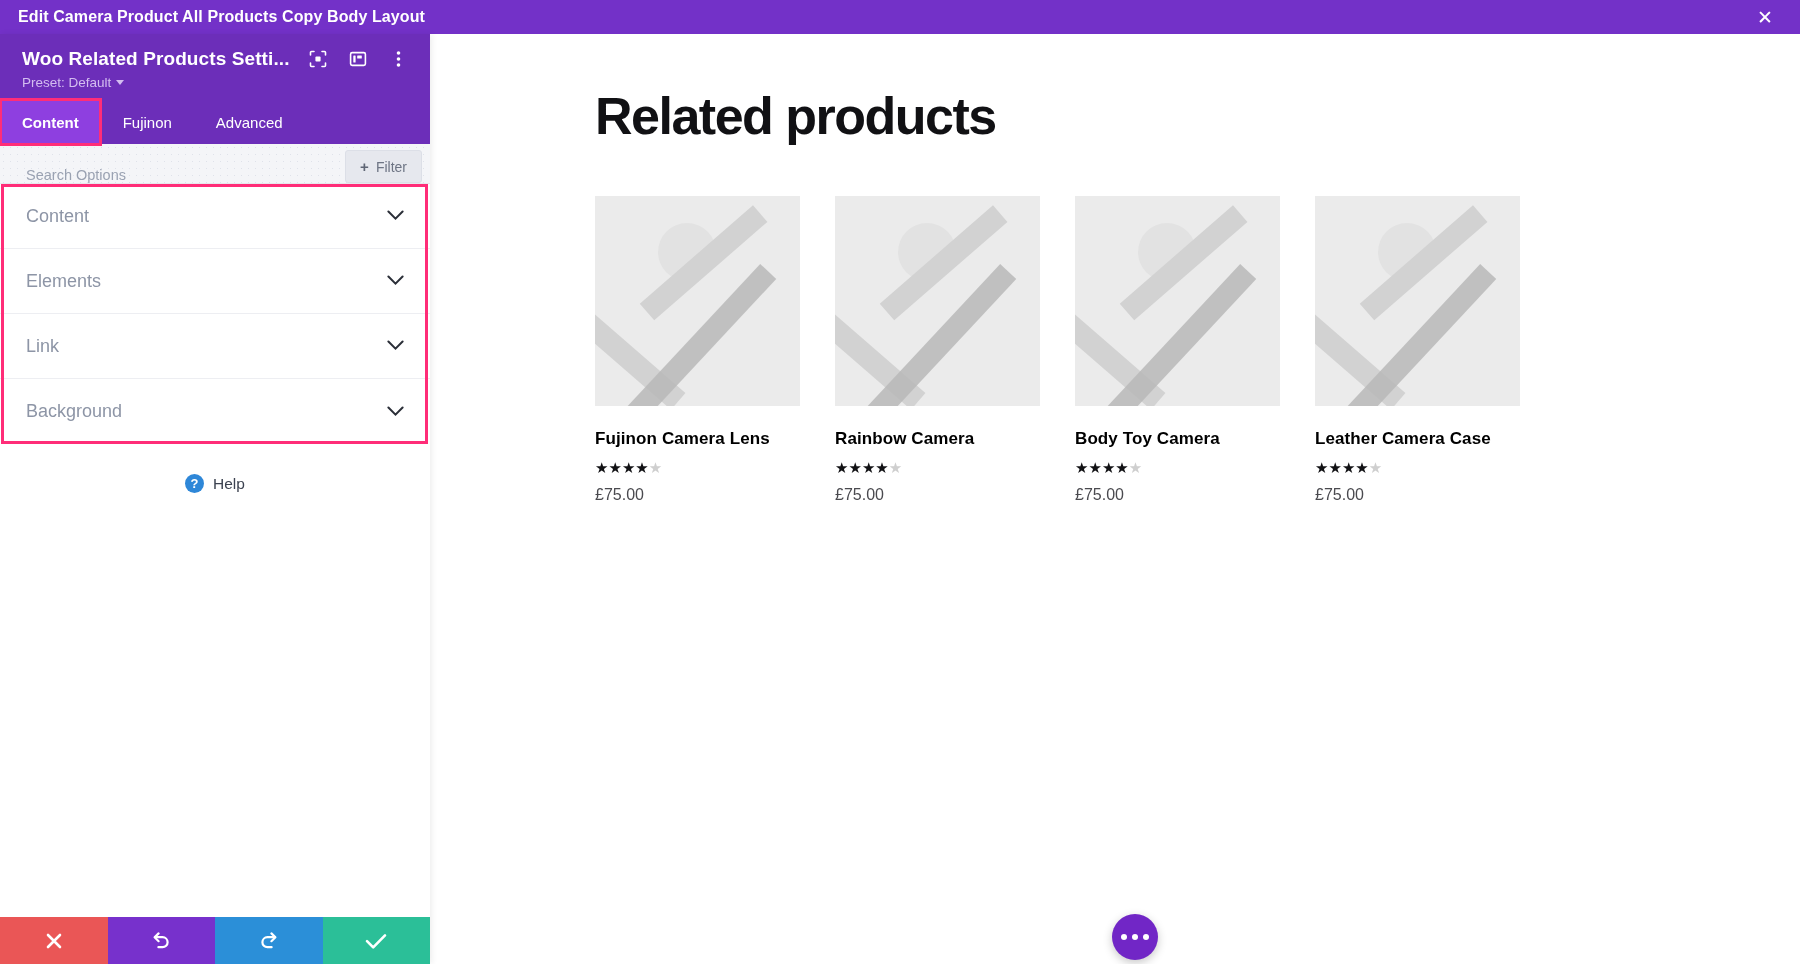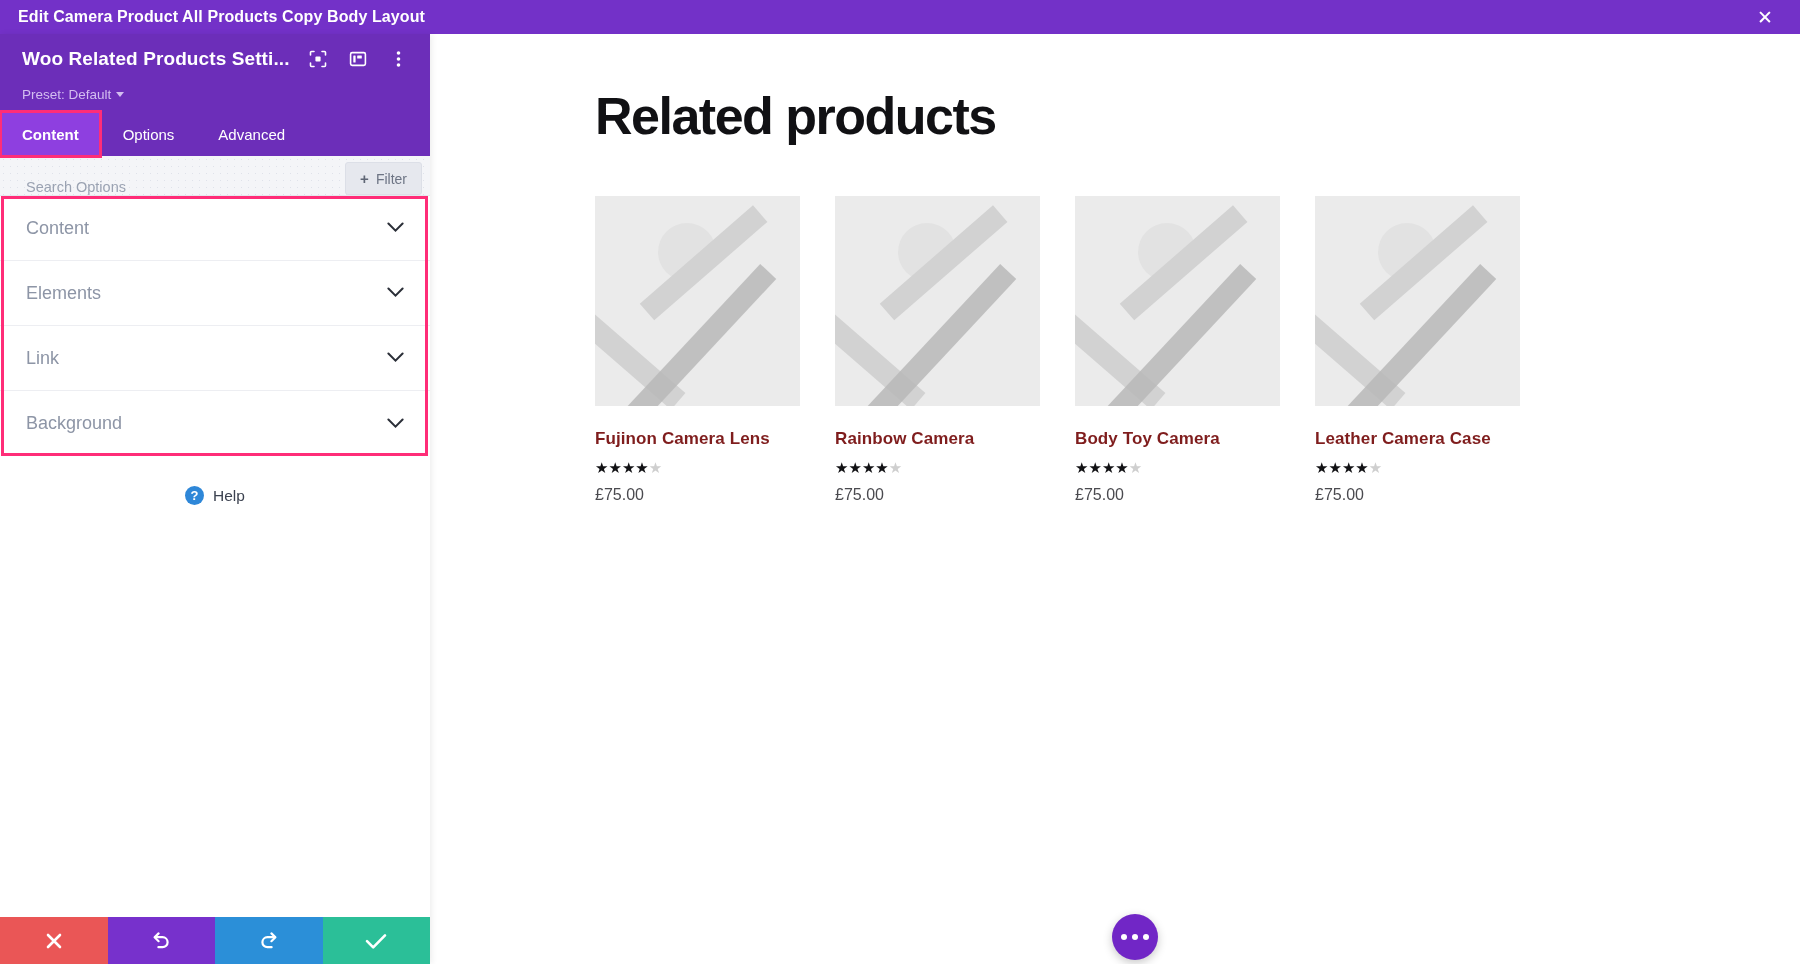--- a/index.html
+++ b/index.html
@@ -45,21 +45,21 @@
   }
   .panel-header-row { display: flex; align-items: center; }
   .panel-title {
     color: #ffffff; font-size: 19px; font-weight: 700; letter-spacing: .1px;
     white-space: nowrap; overflow: hidden;
   }
   .panel-header-icons { margin-left: auto; display: flex; align-items: center; gap: 20px; padding-right: 4px;}
   .hicon { width: 20px; height: 20px; display: flex; align-items:center; justify-content:center; cursor:pointer; }
   .hicon svg { display:block; }
   .panel-preset {
-    margin-top: 17px;
+    margin-top: 5px;
     color: #d3bdf0; font-size: 13.5px; font-weight: 400;
     display: flex; align-items: center; gap: 5px; cursor: pointer; text-align: right;
   }
   .caret-sm {
     width: 0; height: 0;
     border-left: 4px solid transparent; border-right: 4px solid transparent;
     border-top: 5px solid #d3bdf0;
   }
 
   
@@ -174,21 +174,21 @@
     left: 52px; top: 105px; width: 150px; height: 22px;
     transform: rotate(-41deg); transform-origin: left center;
     background:#d2d2d2;
   }
   .ph-mt3 { 
     left: 30px; top: 218px; width: 210px; height: 22px;
     transform: rotate(-47deg); transform-origin: left center;
     background: #b9b9b9; opacity: .85;
   }
   .prod-name {
-    margin-top: 20px; font-size: 17px; font-weight: 700; color: #7f1d1d;
+    margin-top: 20px; font-size: 17px; font-weight: 700; color: #000000;
     line-height: 1.55; letter-spacing: .1px;
   }
   .stars { margin-top: 8px; font-size: 15px; letter-spacing: 0px; line-height:1; }
   .star-on  { color: #111114; }
   .star-off { color: #cfcfcf; }
   .prod-price { margin-top: 11px; font-size: 16px; color: #4a4a4f; }
 
   .browse-btn {
     display: inline-block; margin-top: 60px;
     background: #000000; color: #ffffff;
@@ -245,21 +245,21 @@
         </div>
       </div>
       <div class="panel-preset">
         <span>Preset: Default</span>
         <span class="caret-sm"></span>
       </div>
     </div>
 
     <div class="tabs">
       <div class="tab active highlight">Content</div>
-      <div class="tab">Options</div>
+      <div class="tab">Fujinon</div>
       <div class="tab">Advanced</div>
     </div>
 
     <div class="search-row">
       <input class="search-input" type="text" placeholder="Search Options" style="">
       <div class="filter-btn">
         <span class="filter-plus">+</span>
         <span>Filter</span>
       </div>
     </div>

